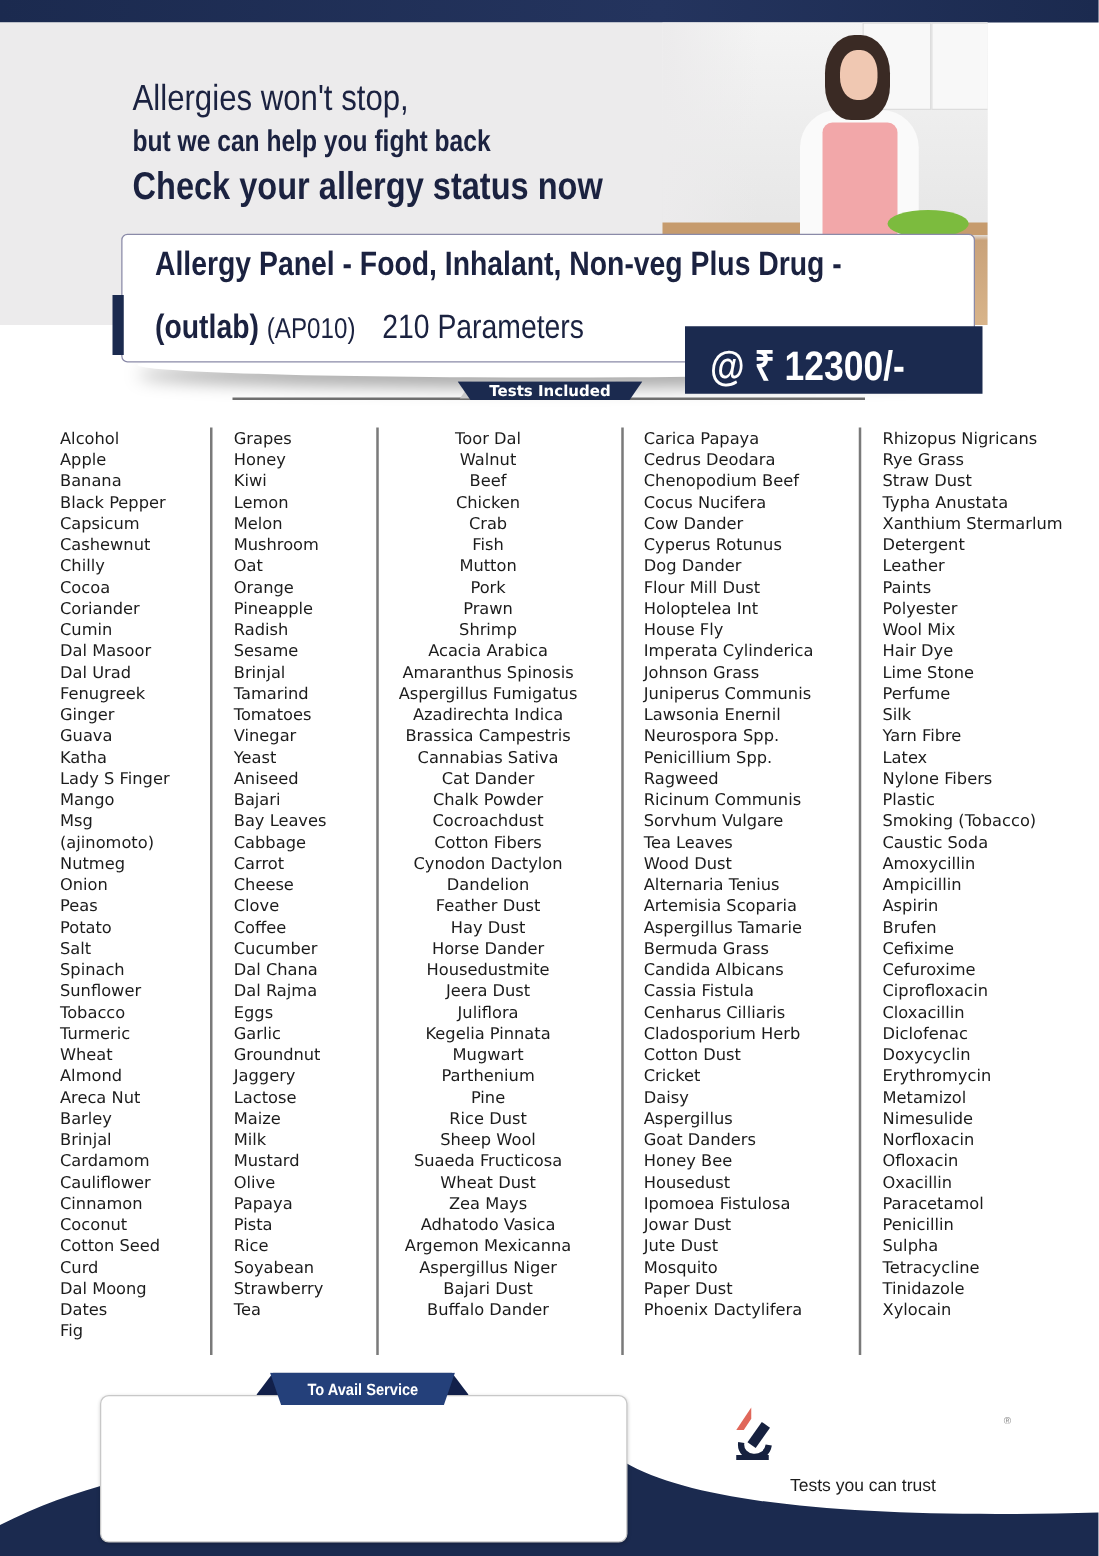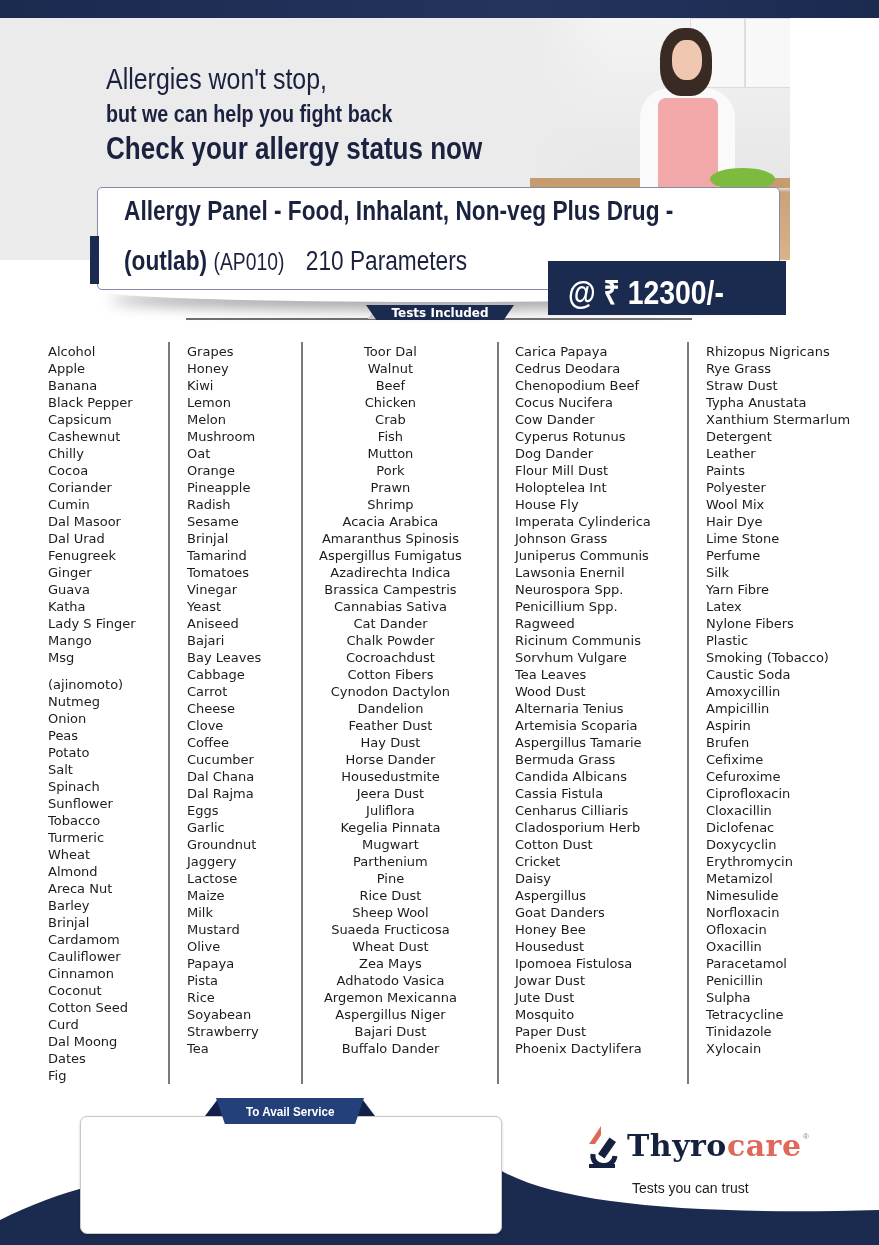--- a/index.html
+++ b/index.html
@@ -37,21 +37,21 @@
   .panel-sub .params { margin-left: 18px; }
   .price-box { position: absolute; left: 548px; top: 232px; width: 238px; height: 54px; background: #1b2a4f; color: #fff; margin-top: 29px; }
   .price-box span { position: absolute; left: 20px; top: 8px; font-size: 33px; font-weight: bold; transform: scaleX(0.86); transform-origin: left; white-space: nowrap; }
 
   .tests-line { position: absolute; left: 186px; top: 318px; width: 506px; height: 2px; background: #6e6e6e; }
   .tests-tab-wing { position: absolute; left: 355px; top: 305px; width: 160px; height: 14px; background: #c9c9c9; clip-path: polygon(8% 100%, 14% 0, 86% 0, 92% 100%); }
   .tests-tab { position: absolute; left: 366px; top: 305px; width: 148px; height: 15px; background: #1b2a4f; clip-path: polygon(0 0, 100% 0, 93% 100%, 7% 100%); color: #fff; font-family: "DejaVu Sans", sans-serif; font-weight: bold; font-size: 12px; display: flex; align-items: center; justify-content: center; }
 
   .col { position: absolute; top: 343px; font-family: "DejaVu Sans", sans-serif; font-size: 13px; line-height: 17px; color: #1c1c1c; white-space: nowrap; }
   .col div { height: 17px; }
-  .col .gap { margin-top: 10px; }
+  .col .gap { margin-top: 0; }
   .divider { position: absolute; top: 342px; height: 742px; width: 2px; background: #7a7a7a; }
 
   .footer-wave { position: absolute; left: 0; top: 1150px; width: 879px; height: 95px; }
   .avail-card { position: absolute; left: 80px; top: 1116px; width: 422px; height: 118px; background: #fff; border: 1px solid #c8c8c8; border-radius: 7px; box-shadow: 0 1px 3px rgba(0,0,0,0.2); }
   .avail-wing { position: absolute; left: 205px; top: 1098px; width: 170px; height: 18px; background: #12204a; clip-path: polygon(0 100%, 8% 0, 92% 0, 100% 100%); }
   .avail-tab { position: absolute; left: 216px; top: 1098px; width: 148px; height: 26px; background: #24407a; clip-path: polygon(0 0, 100% 0, 94% 100%, 6% 100%); color: #fff; font-size: 13px; font-weight: bold; display: flex; align-items: center; justify-content: center; transform-origin: center; }
   .avail-tab span { transform: scaleX(0.9); display: inline-block; }
 
   .logo { position: absolute; left: 585px; top: 1124px; width: 230px; height: 50px; }
   .logo-text { position: absolute; left: 42px; top: 4px; font-family: "DejaVu Serif", serif; font-weight: bold; font-size: 30px; letter-spacing: 0.5px; white-space: nowrap; }
@@ -335,16 +335,15 @@
     <span>To Avail Service</span>
   </div>
 
 <div class="logo">
   <svg width="40" height="50" viewBox="0 0 40 50" style="position:absolute;left:0;top:0;">
     <path d="M16,2 L4,20 L10,20 L16,11 Z" fill="#e0675a"></path>
     <path d="M8,30 C6,44 28,46 30,32" stroke="#16213f" stroke-width="5" fill="none"></path>
     <rect x="18" y="14" width="8" height="20" transform="rotate(35 22 24)" fill="#16213f"></rect>
     <rect x="4" y="40" width="26" height="4" fill="#16213f"></rect>
   </svg>
-  <div class="logo-text"><span class="dark">Thyro</span><span class="red">care</span></div>
   <div class="logo-reg">®</div>
 </div>
 <div class="tagline">Tests you can trust</div>
 
 </body></html>

